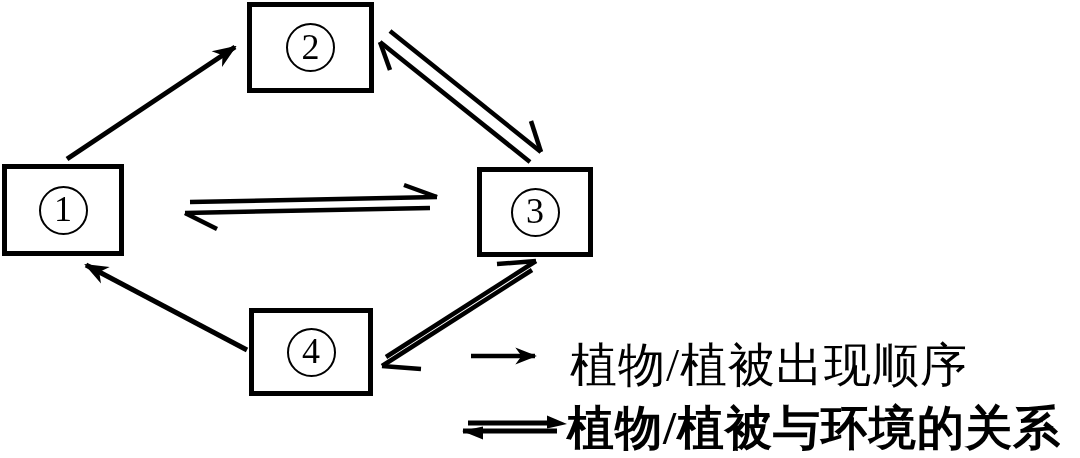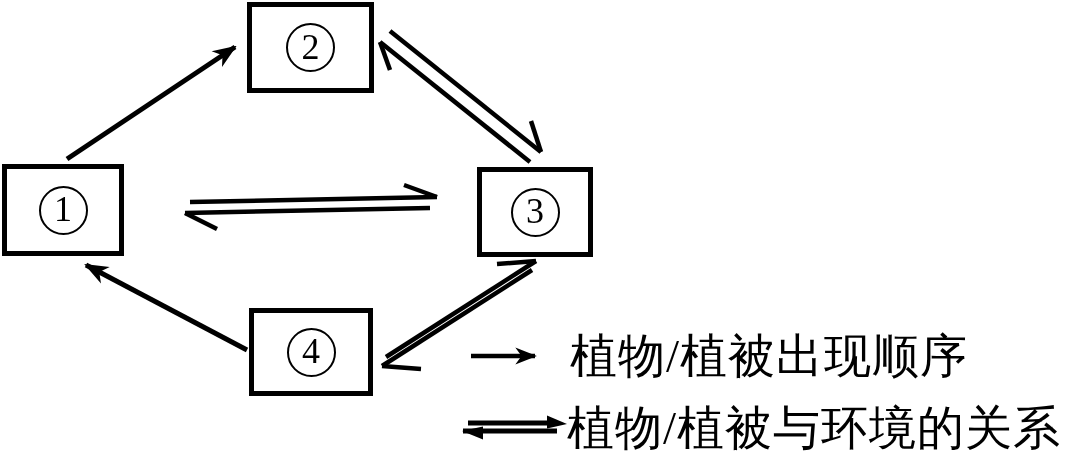--- a/index.html
+++ b/index.html
@@ -54,22 +54,22 @@
     transform: translateY(-1px);
   }
   .legend-label {
     position: absolute;
     font-size: 47px;
     line-height: 1.15;
     letter-spacing: 1px;
     white-space: nowrap;
     color: #000000;
   }
-  #legend-label-1 { left: 570px; top: 329px; }
-  #legend-label-2 { left: 567px; top: 401px; }
+  #legend-label-1 { left: 570px; top: 338px; }
+  #legend-label-2 { left: 567px; top: 401px; font-weight: bold; }
 </style>
 </head>
 <body>
 
 <div class="canvas">
 
   <svg class="arrows-layer" viewBox="0 0 1080 458" xmlns="http://www.w3.org/2000/svg">
     <defs>
       <marker id="ah" viewBox="0 0 12 10" refX="11" refY="5" markerWidth="5" markerHeight="4.4" orient="auto" markerUnits="strokeWidth">
         <path d="M0.5,0.5 L12,5 L0.5,9.5 L3.8,5 Z" fill="#000000"></path>

